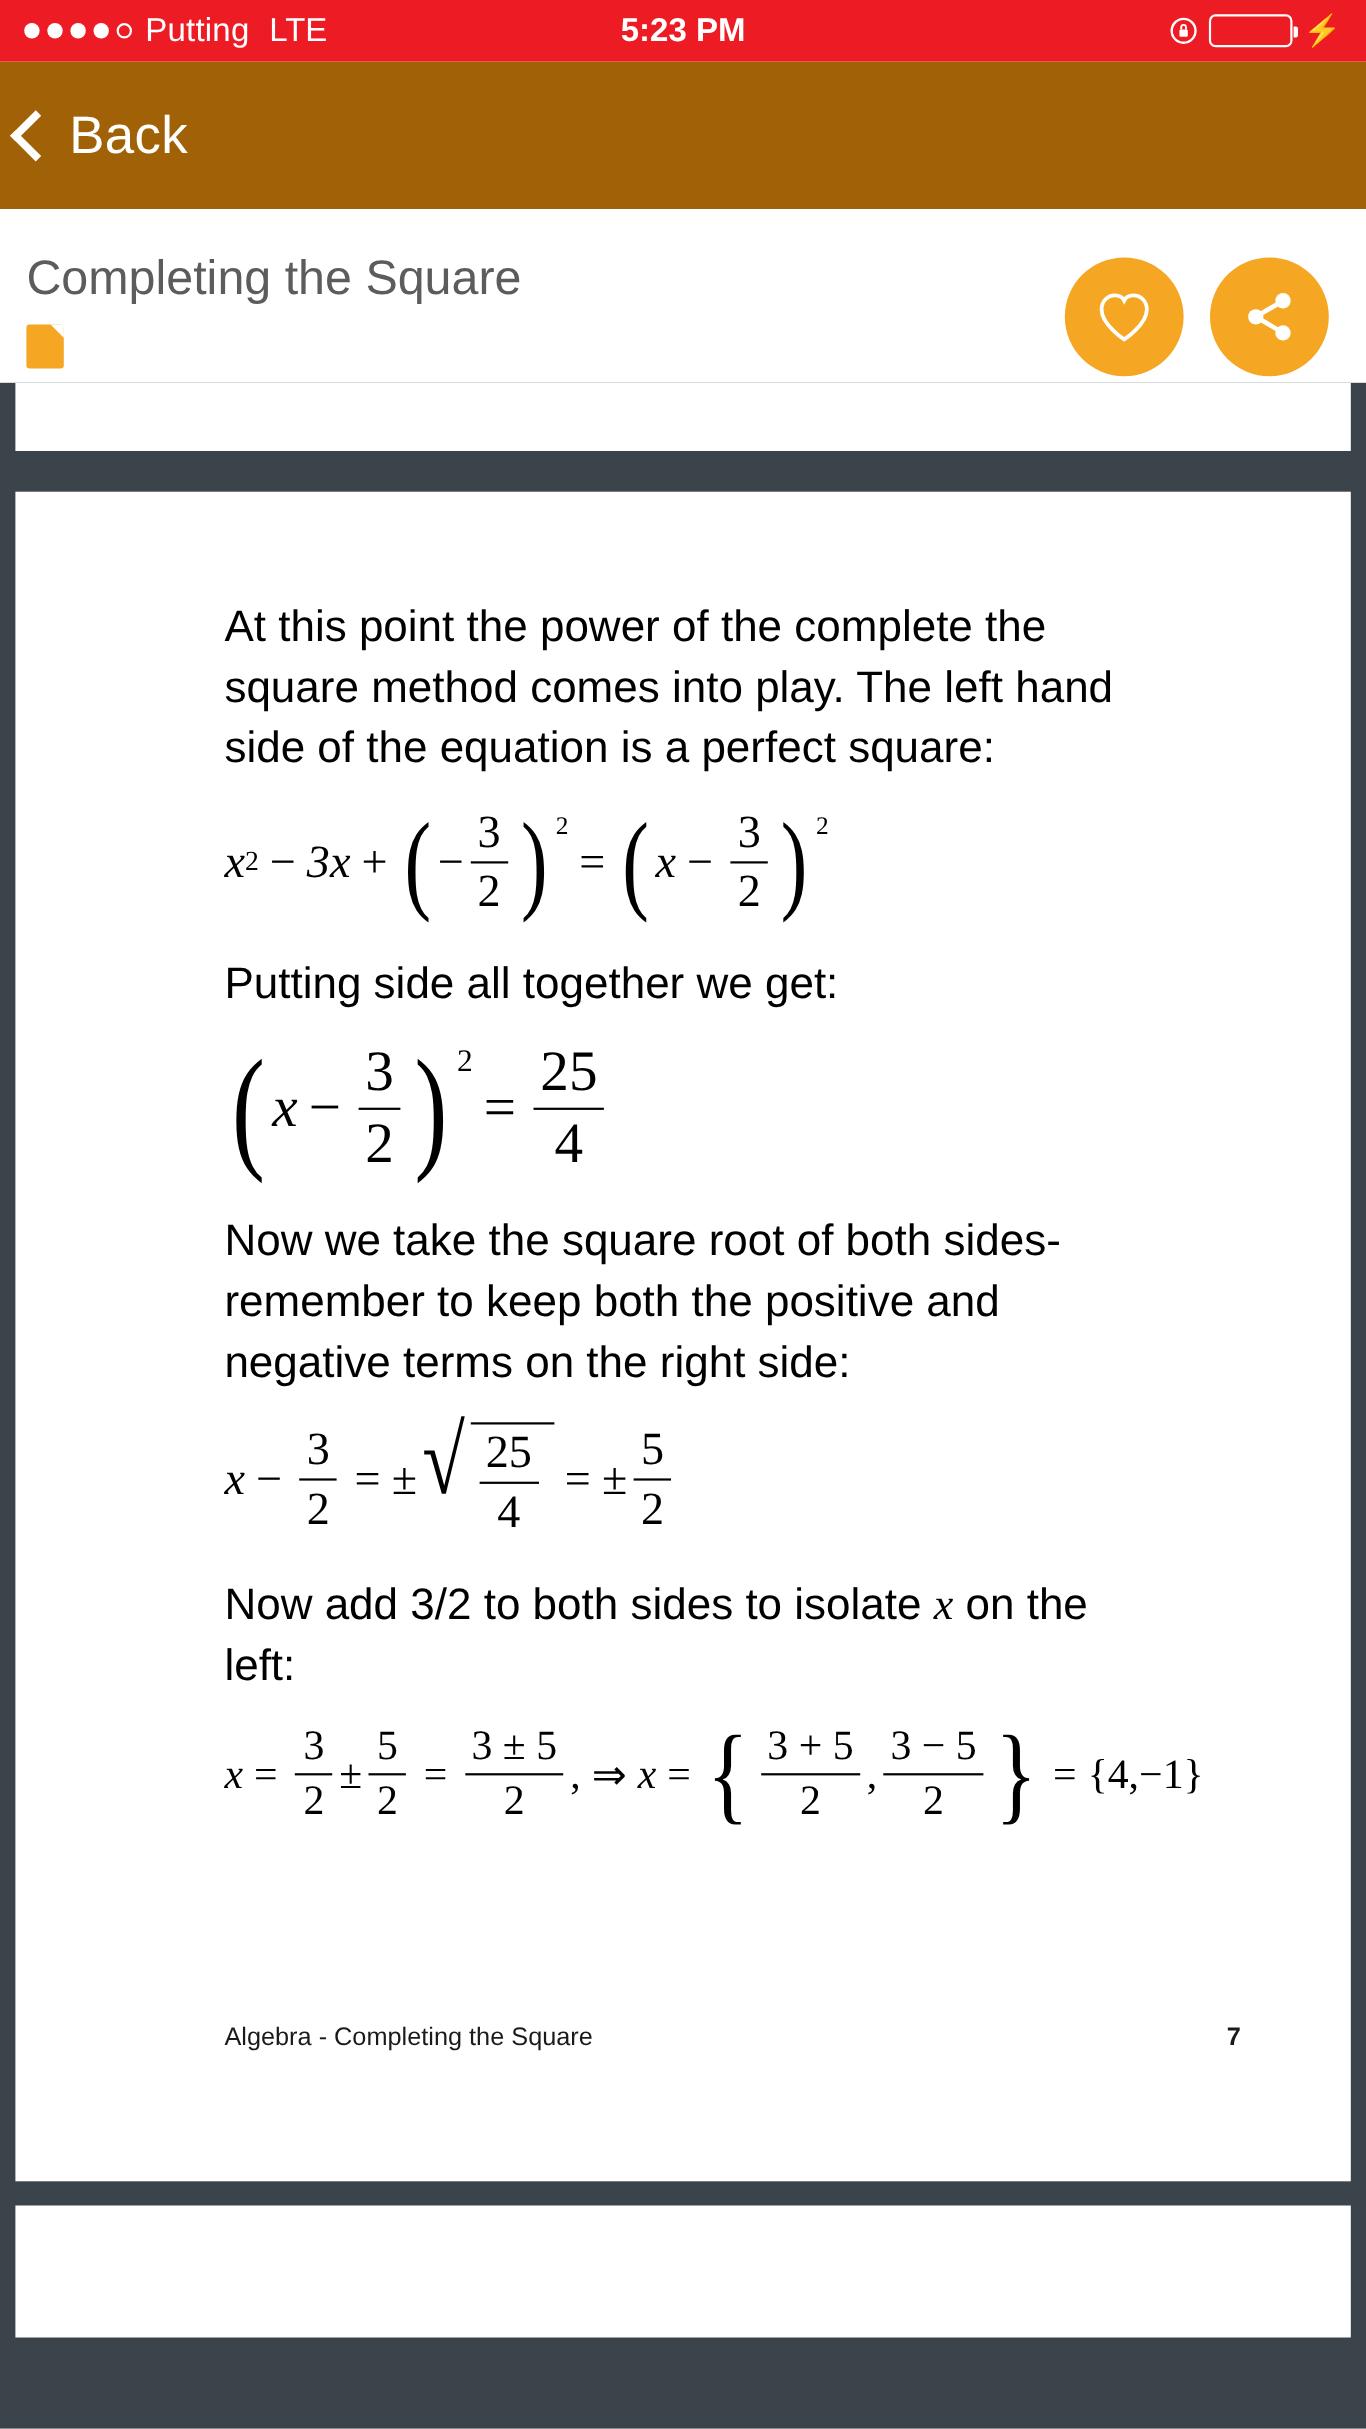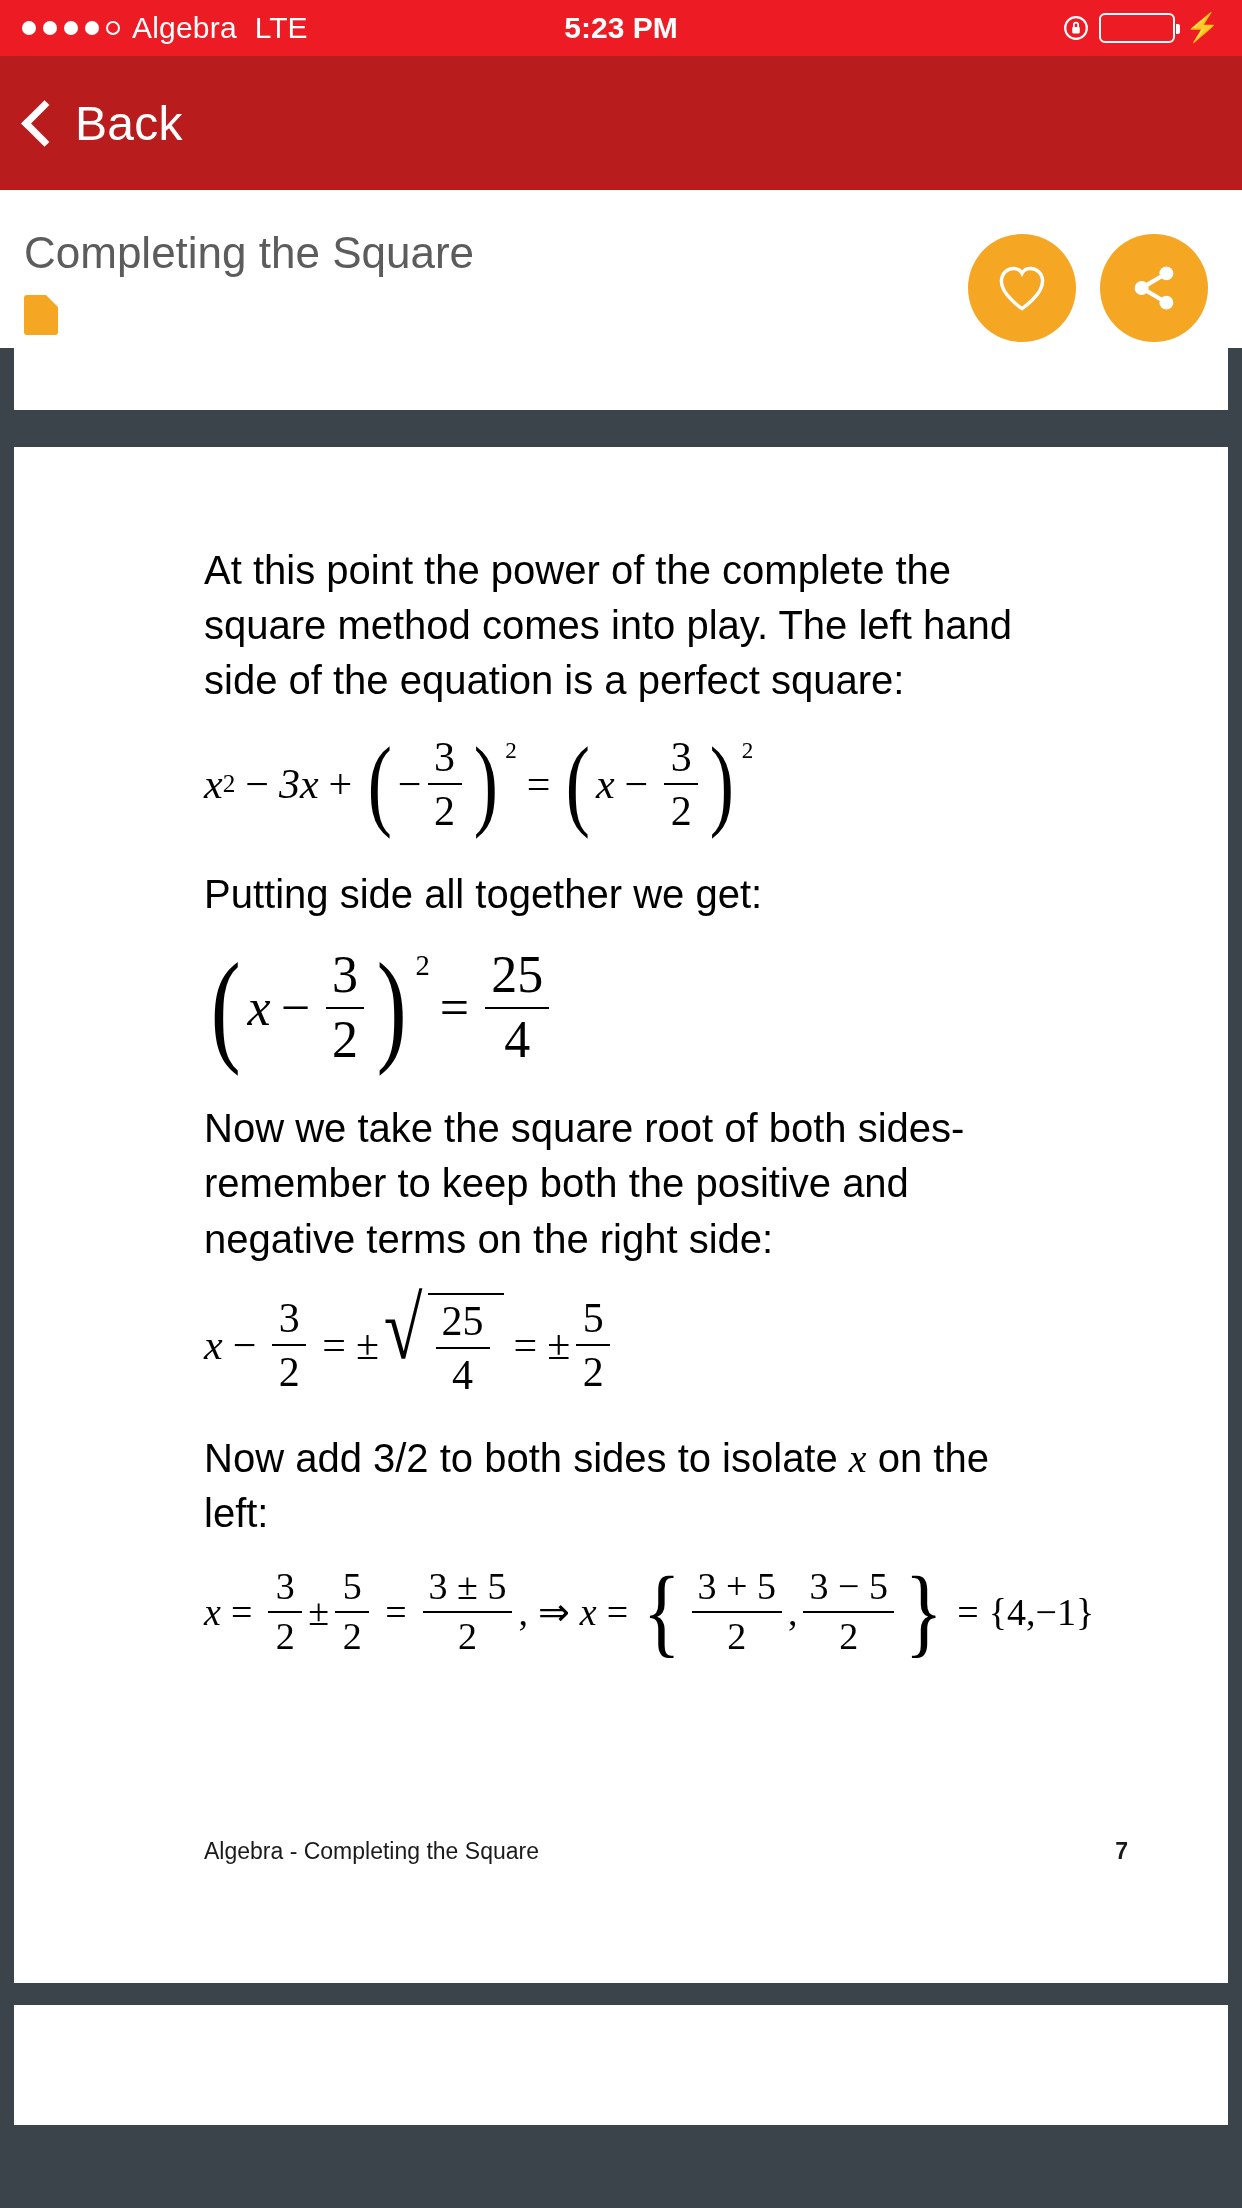--- a/index.html
+++ b/index.html
@@ -93,24 +93,24 @@
     border-radius: 3px;
   }
   .bolt {
     font-size: 28px;
     line-height: 1;
   }
 
   
   .nav-bar {
     height: 134px;
-    background: #b91c1c;
-    display: flex;
-    align-items: center;
-    padding: 0 20px;
+    background: #a16207;
+    display: flex;
+    align-items: center;
+    padding: 0 8px;
     box-sizing: border-box;
   }
   .back-button {
     display: flex;
     align-items: center;
     gap: 14px;
     color: #ffffff;
     cursor: pointer;
   }
   .chev {
@@ -311,21 +311,21 @@
 
 <div class="status-bar">
   <div class="carrier-group">
     <span class="signal-dots">
       <span class="dot"></span>
         <span class="dot"></span>
         <span class="dot"></span>
         <span class="dot"></span>
         <span class="dot hollow"></span>
     </span>
-    <span class="carrier-name">Algebra</span>
+    <span class="carrier-name">Putting</span>
     <span class="network-type">LTE</span>
   </div>
   <div class="clock">5:23 PM</div>
   <div class="status-right">
     <svg class="lock-icon" viewBox="0 0 24 24">
       <circle cx="12" cy="12" r="10" fill="none" stroke="#ffffff" stroke-width="2"></circle>
       <rect x="8.5" y="11" width="7" height="6" rx="1" fill="#ffffff"></rect>
       <path d="M10 11 V9 a2 2 0 0 1 4 0 v2" fill="none" stroke="#ffffff" stroke-width="1.6"></path>
     </svg>
     <span class="battery">

